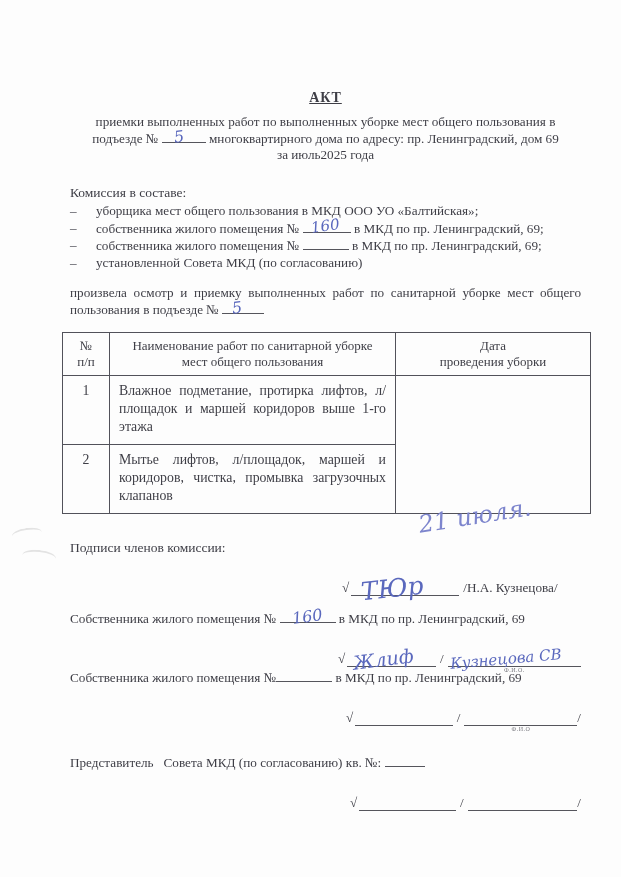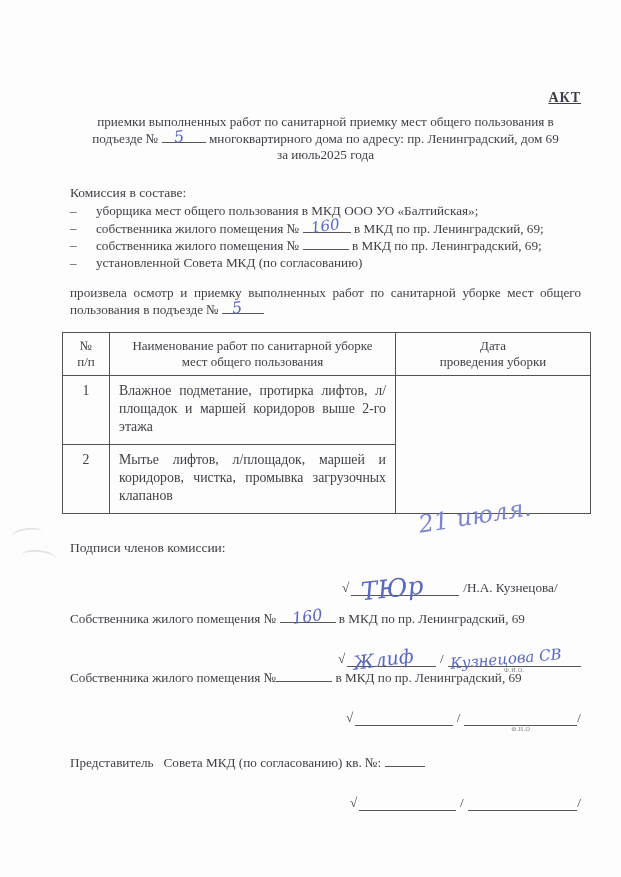--- a/index.html
+++ b/index.html
@@ -3,21 +3,21 @@
 <meta charset="utf-8">
 <style>
   html,body{margin:0;padding:0;}
   body{
     width:621px;height:877px;background:#fdfdfd;overflow:hidden;
     font-family:"Liberation Serif", serif;color:#3e3e46;
     -webkit-font-smoothing:antialiased;
   }
   .page{position:relative;width:621px;height:877px;box-sizing:border-box;
         padding:90px 40px 0 70px;background:#fdfdfd;}
-  .doc-title{text-align:right;font-weight:bold;font-size:14px;letter-spacing:1px;
+  .doc-title{text-align:center;font-weight:bold;font-size:14px;letter-spacing:1px;
              text-decoration:underline;margin:0 0 8px 0;}
   .subtitle{text-align:center;font-size:13.2px;line-height:16px;margin:0;}
   .heading{font-size:13.5px;margin:22px 0 2px 0;}
   .list{margin:0;padding:0;list-style:none;font-size:13.2px;line-height:16.5px;}
   .list .row{display:flex;}
   .list .bullet{width:26px;flex:0 0 26px;}
   .para{font-size:13.2px;line-height:16px;text-align:justify;margin:14px 0 12px 0;}
 
   .blank{display:inline-block;border-bottom:1px solid #55555c;height:12px;
          vertical-align:baseline;position:relative;}
@@ -57,21 +57,21 @@
 <body>
 
 <div class="page">
 
   <div class="artifact" style="left:12px;top:528px;width:30px;height:10px;transform:rotate(-8deg);"></div>
   <div class="artifact" style="left:22px;top:550px;width:34px;height:12px;transform:rotate(6deg);"></div>
 
   <div class="doc-title">АКТ</div>
 
   <div class="subtitle">
-    <span>приемки выполненных работ по санитарной приемку мест общего пользования в</span><br>
+    <span>приемки выполненных работ по выполненных уборке мест общего пользования в</span><br>
     <span>подъезде №</span>
     <span class="blank" style="width:44px;"><span class="hw hw-inline" style="font-size:16px;left:12px;">5</span></span>
     <span>многоквартирного дома по адресу: пр. Ленинградский, дом 69</span><br>
     <span>за июль2025 года</span>
   </div>
 
   <div class="heading">Комиссия в составе:</div>
 
   <div class="list">
     <div class="row">
@@ -121,21 +121,21 @@
         <span>Наименование работ по санитарной уборке</span><br>
         <span>мест общего пользования</span>
       </th>
       <th>
         <span>Дата</span><br>
         <span>проведения уборки</span>
       </th>
     </tr>
     <tr style="height:59px;">
       <td class="cell-no">1</td>
-      <td class="cell-work">Влажное подметание, протирка лифтов, л/площадок и маршей коридоров выше 2-го этажа</td>
+      <td class="cell-work">Влажное подметание, протирка лифтов, л/площадок и маршей коридоров выше 1-го этажа</td>
       <td class="cell-date" rowspan="2">
         <span class="hw hw-date">21 июля.</span>
       </td>
     </tr>
     <tr style="height:57px;">
       <td class="cell-no">2</td>
       <td class="cell-work">Мытье лифтов, л/площадок, маршей и коридоров, чистка, промывка  загрузочных клапанов</td>
     </tr>
   </tbody>
     </table>

